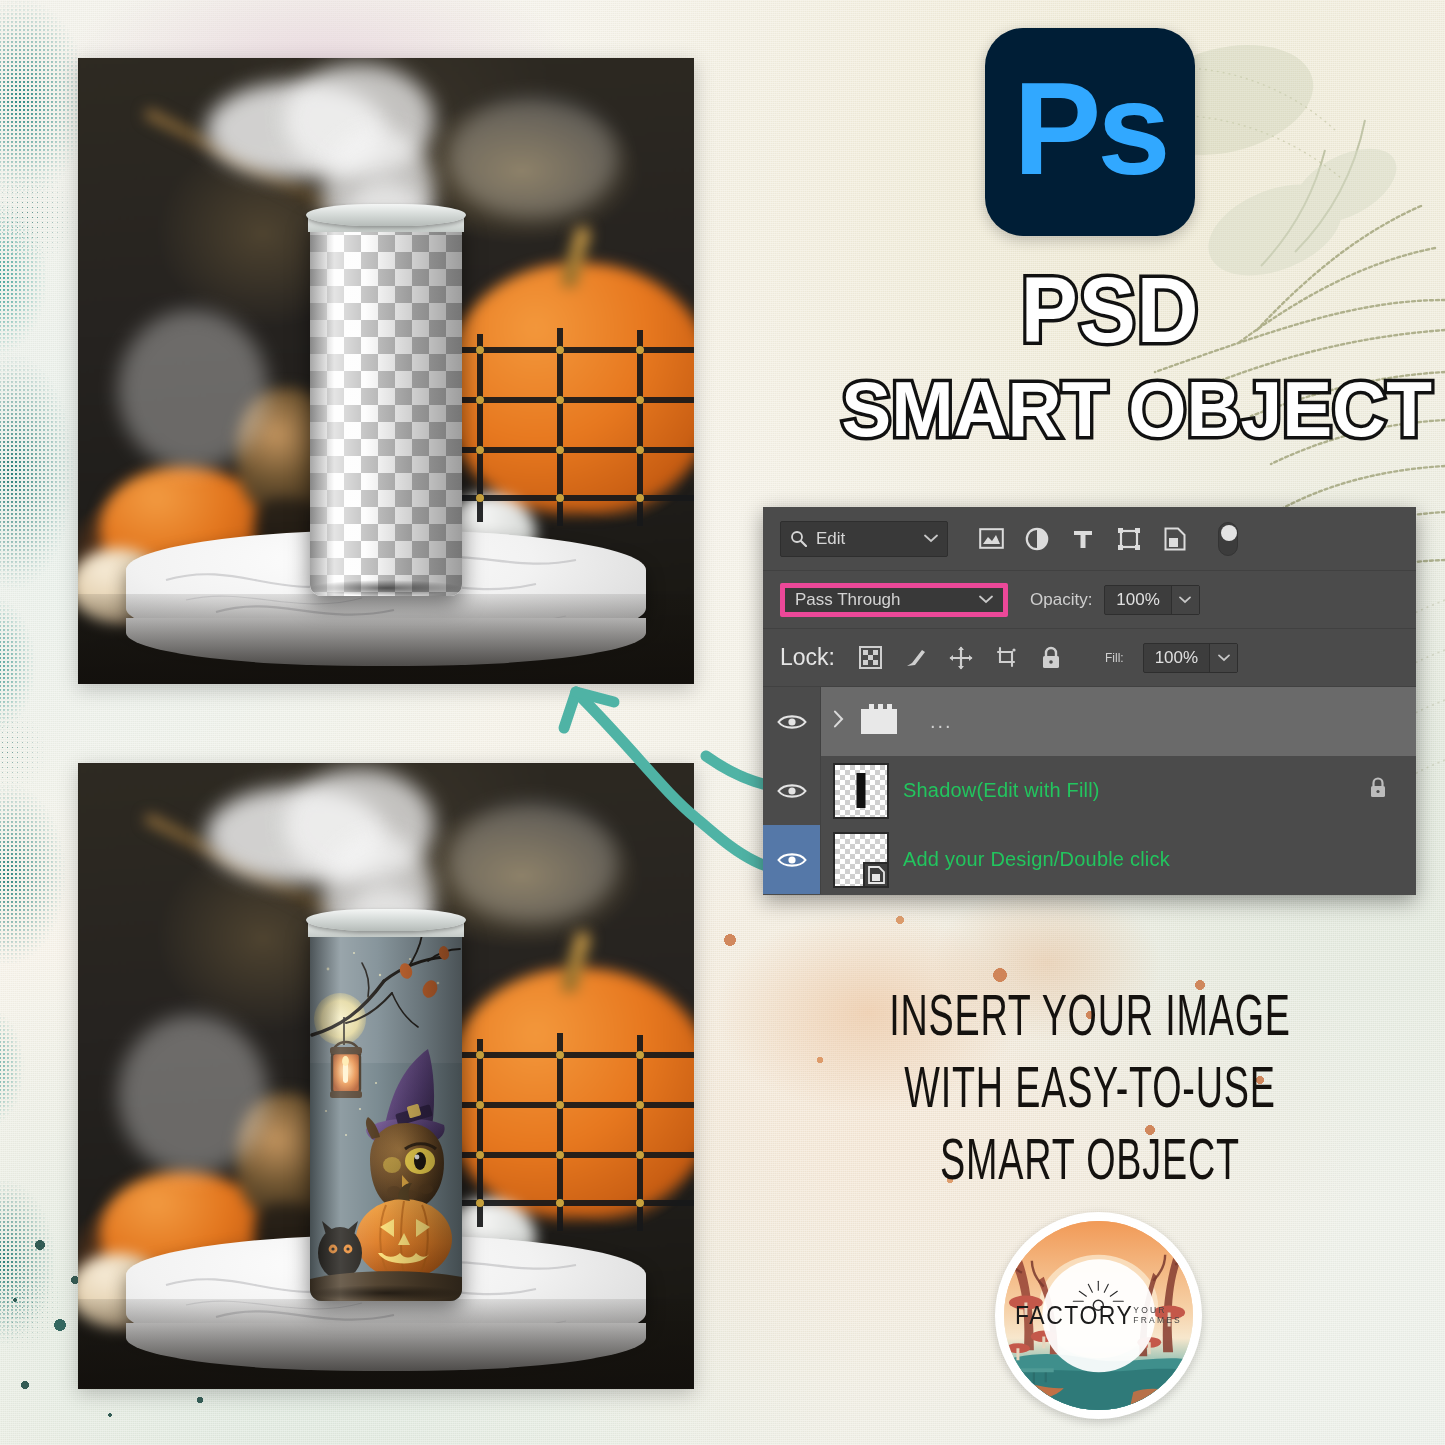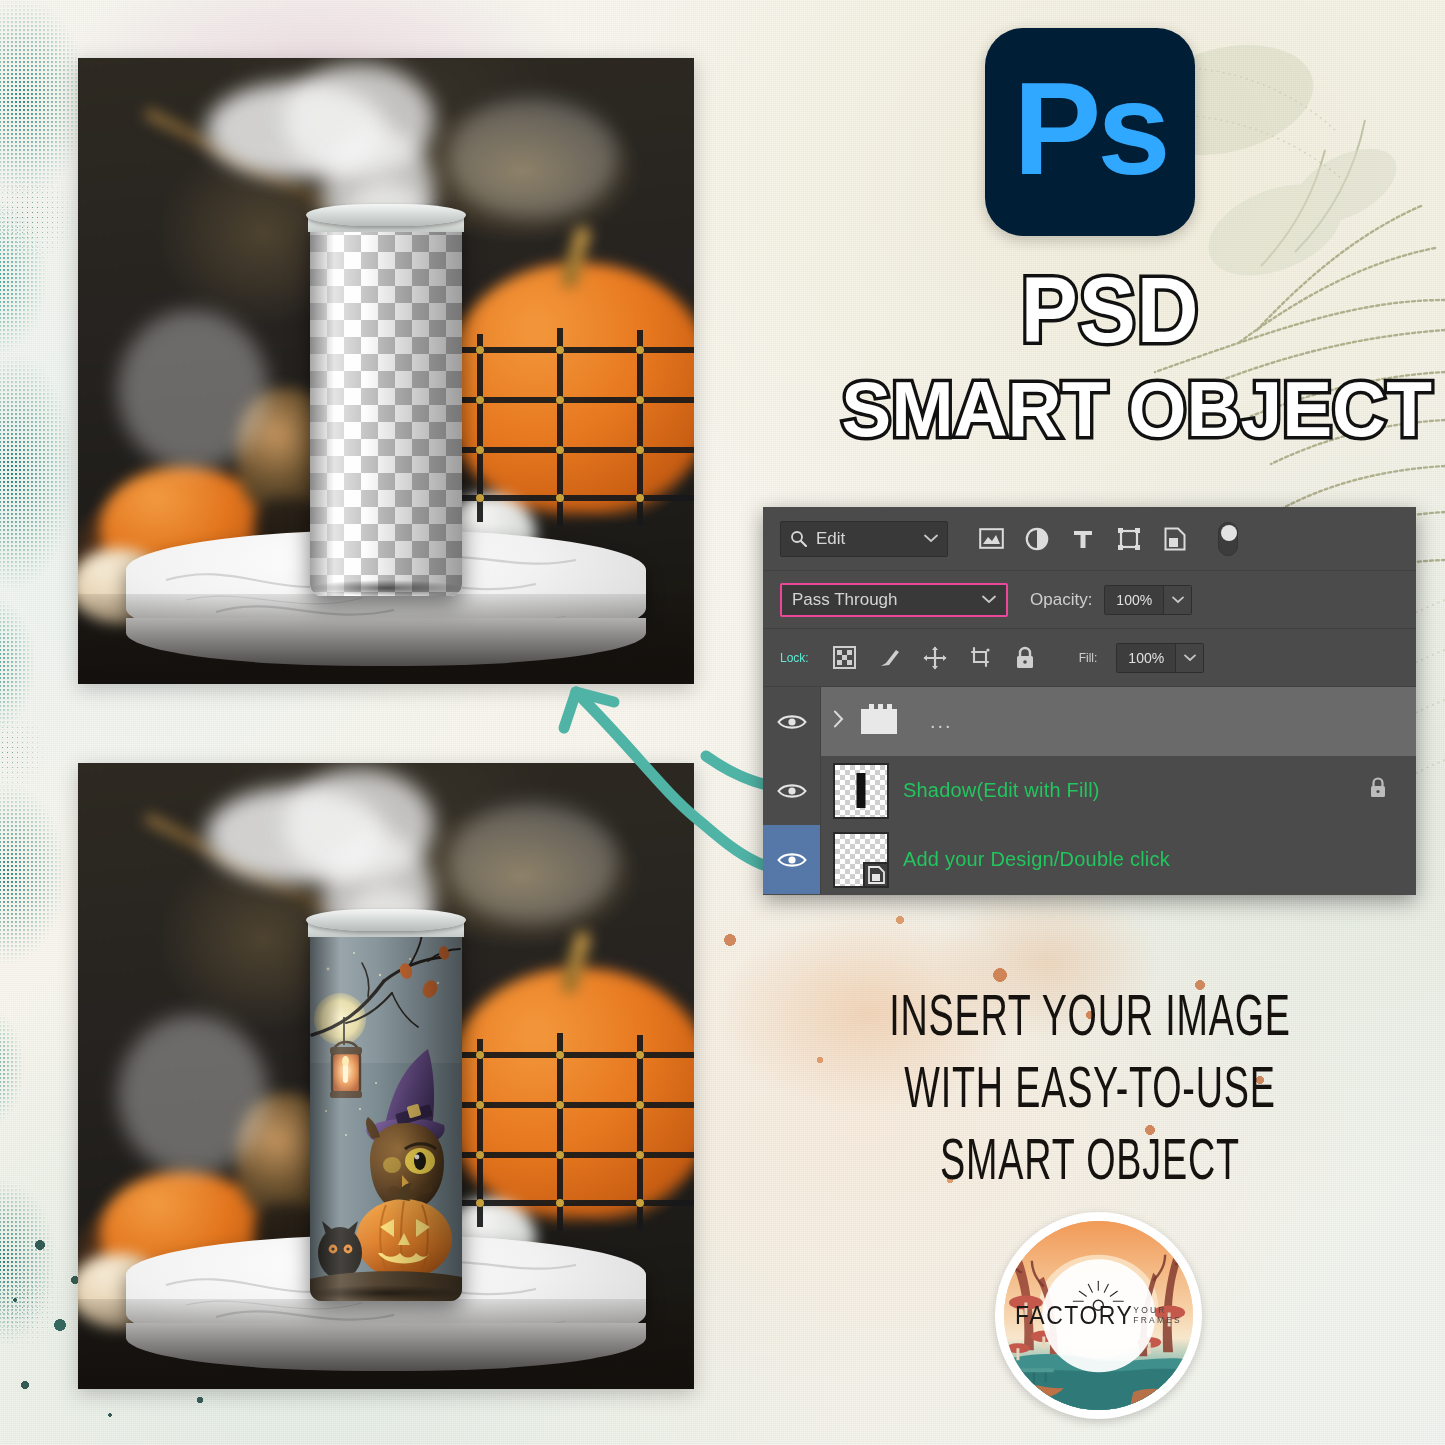--- a/index.html
+++ b/index.html
@@ -260,37 +260,37 @@
     width:20px; height:34px; border-radius:11px; background:#3c3c3c;
     position:relative; margin-left:10px; border:1px solid #343434;
   }
   .toggle-pill:after{
     content:''; position:absolute; left:2px; top:2px; width:16px; height:16px;
     border-radius:50%; background:#e2e2e2;
   }
 
   .lp-blend{ height:58px; padding:0 17px; gap:12px; border-bottom:1px solid #414141; }
   .blend-box{
-    width:228px; height:34px; background:#393939; border:2px solid #ec4899;
+    width:228px; height:34px; background:#393939; border:5px solid #ec4899;
     display:flex; align-items:center; padding:0 10px; border-radius:2px;
   }
   .blend-box .lbl{ flex:1; font-size:17px; }
   .op-label{ font-size:17px; color:#cfcfcf; margin-left:10px; }
   .val-box{
     height:30px; background:#3d3d3d; border:1px solid #2e2e2e; display:flex; align-items:center;
     border-radius:2px;
   }
-  .val-box .v{ padding:0 11px; font-size:14px; color:#e0e0e0; }
+  .val-box .v{ padding:0 11px; font-size:17px; color:#e0e0e0; }
   .val-box .arw{
     width:28px; height:28px; display:flex; align-items:center; justify-content:center;
     border-left:1px solid #2e2e2e; background:#444;
   }
 
   .lp-lock{ height:58px; padding:0 17px; gap:19px; border-bottom:1px solid #414141; }
-  .lock-label{ font-size:12px; color:#5eead4; margin-right:4px; }
+  .lock-label{ font-size:23px; color:#e5e5e5; margin-right:4px; }
   .lock-ic{ width:26px; height:26px; display:flex; align-items:center; justify-content:center; }
   .fill-label{ font-size:12px; color:#cfcfcf; margin-left:22px; }
 
   .layer-row{ display:flex; align-items:center; height:69px; position:relative; }
   .layer-row.group{ background:#4b4b4b; }
   .layer-row.selected .eye-cell{ background:#5578a8; }
   .layer-row.selected{ background:#4b4b4b; }
   .eye-cell{
     width:58px; height:100%; display:flex; align-items:center; justify-content:center;
     border-right:1px solid #414141; flex:none;

